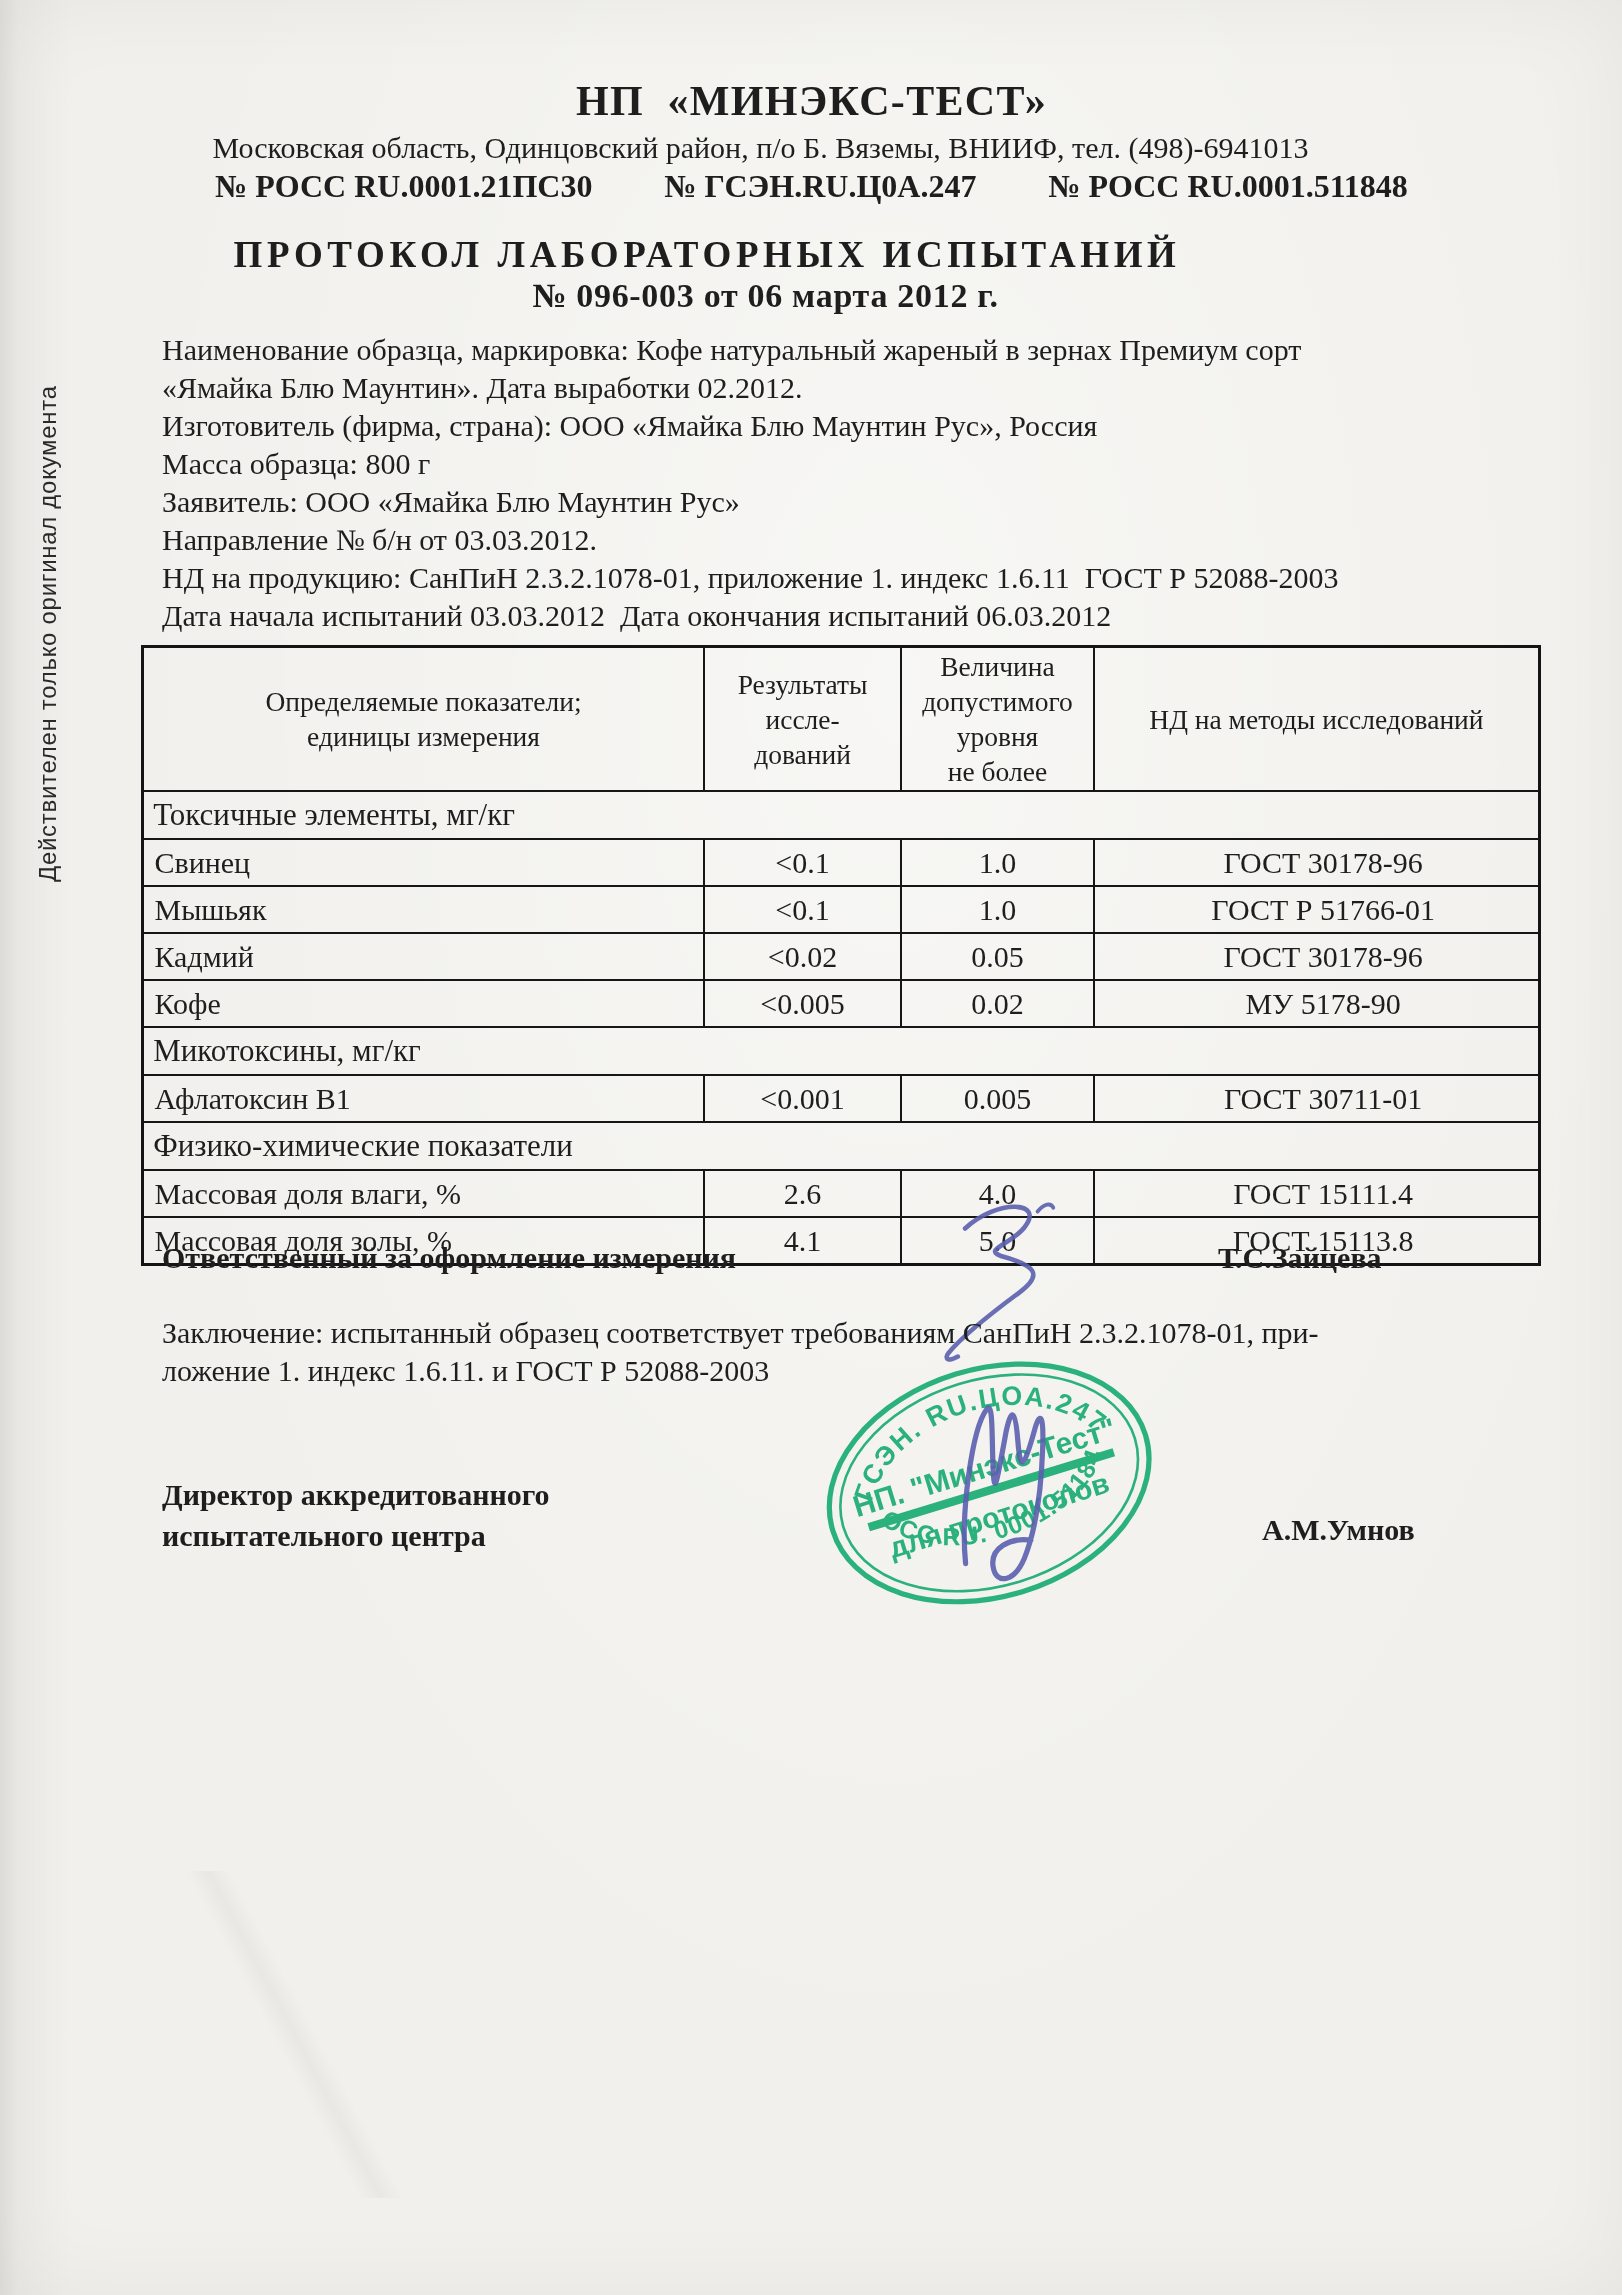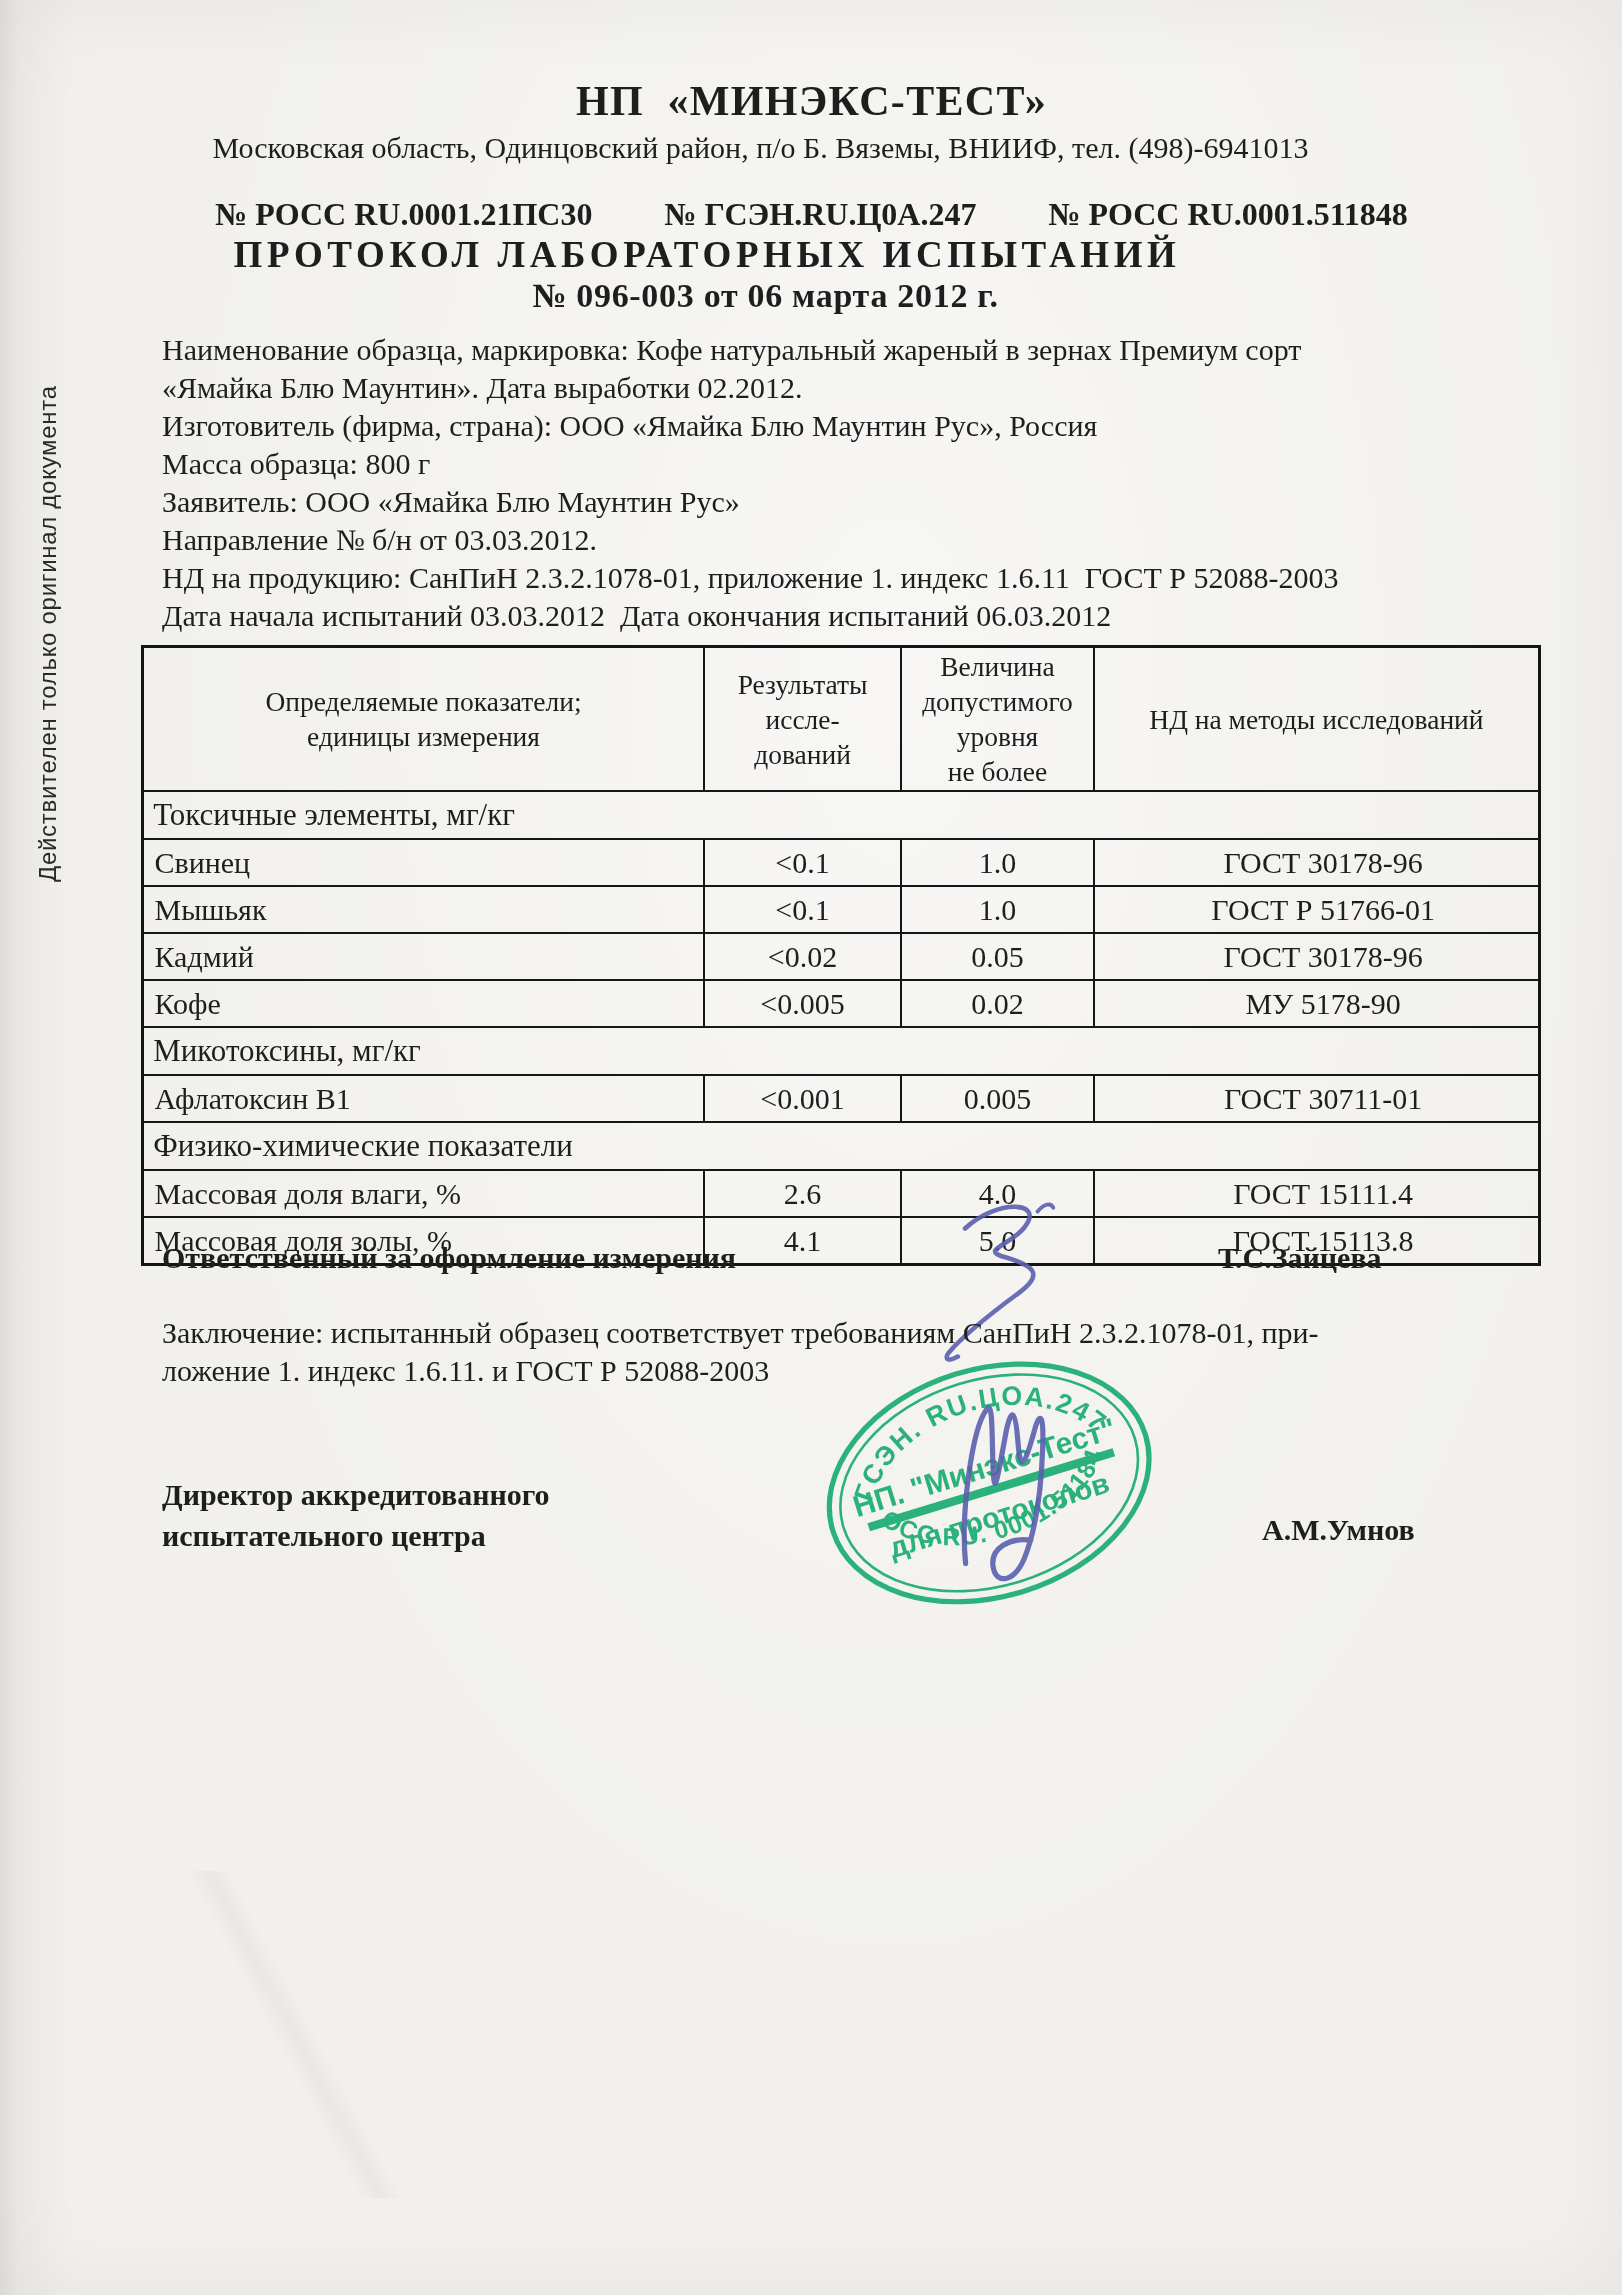--- a/index.html
+++ b/index.html
@@ -32,21 +32,21 @@
   .org-title{
     position:absolute;left:0;top:77px;width:1623px;
     font-size:42px;font-weight:bold;letter-spacing:1.3px;white-space:pre;
   }
   .address{
     position:absolute;left:0;top:131px;width:1521px;font-size:30px;
   }
   .regs{
     position:absolute;left:0;top:168px;width:1623px;
     display:flex;justify-content:center;gap:72px;
-    font-size:32px;font-weight:bold;margin-top:28px;
+    font-size:32px;font-weight:bold;
   }
   .protocol-title{
     position:absolute;left:0;top:233px;width:1414px;
     font-size:37px;font-weight:bold;letter-spacing:4.6px;
   }
   .protocol-number{
     position:absolute;left:0;top:277px;width:1531px;
     font-size:34px;font-weight:bold;letter-spacing:0.7px;
   }
   .info{

